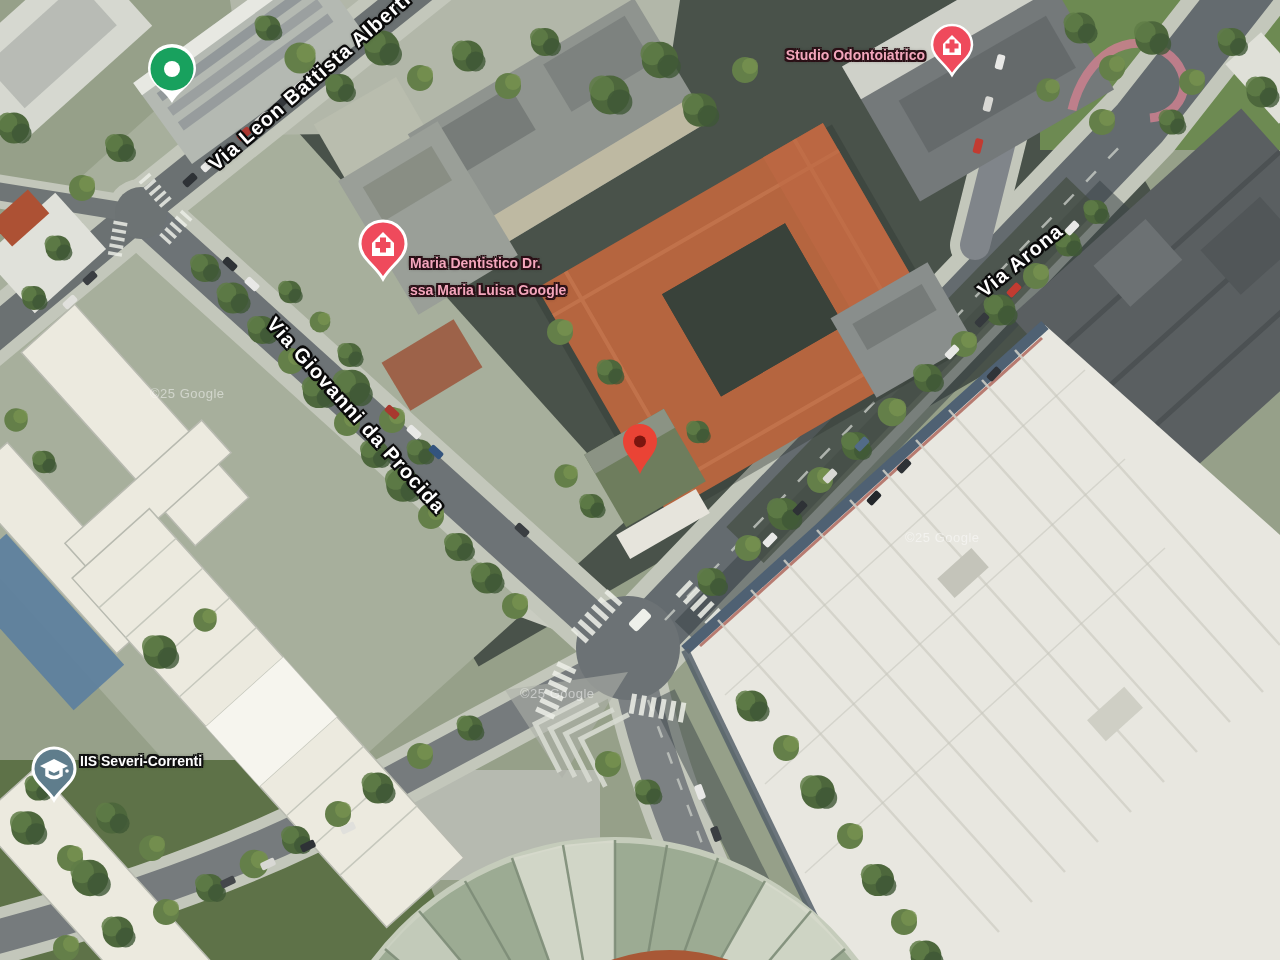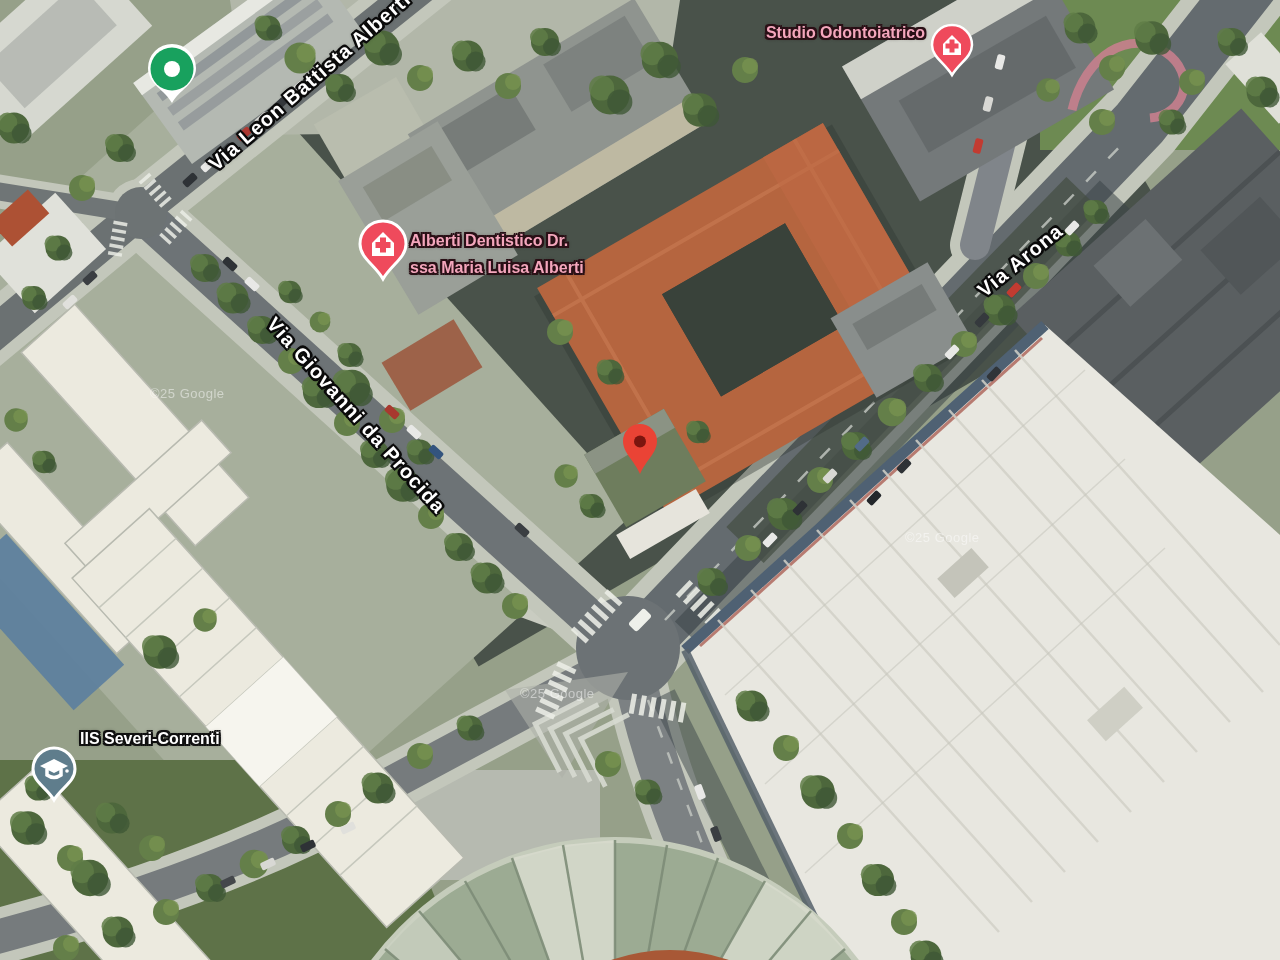--- a/index.html
+++ b/index.html
@@ -7,21 +7,21 @@
     font-family:"Liberation Sans",sans-serif;background:#96a089;}
   #satellite{position:absolute;left:0;top:0;}
   
   .street-label{position:absolute;color:#fff;font-weight:bold;white-space:nowrap;
     text-shadow:-2px -2px 0 #0a0a0a,2px -2px 0 #0a0a0a,-2px 2px 0 #0a0a0a,2px 2px 0 #0a0a0a,
       0 -2px 0 #0a0a0a,0 2px 0 #0a0a0a,-2px 0 0 #0a0a0a,2px 0 0 #0a0a0a,0 0 4px #000;
     letter-spacing:1.2px;pointer-events:none;}
   #label-alberti{left:150px;top:70px;width:320px;font-size:20px;transform:rotate(-41deg);text-align:center;}
   #label-procida{left:186px;top:404px;width:340px;font-size:20px;transform:rotate(48deg);text-align:center;}
   #label-arona{left:938px;top:249px;width:165px;font-size:20px;transform:rotate(-39deg);text-align:center;}
-  .poi-label{position:absolute;font-weight:bold;font-size:16px;line-height:27px;white-space:nowrap;cursor:pointer;}
+  .poi-label{position:absolute;font-weight:bold;font-size:14px;line-height:27px;white-space:nowrap;cursor:pointer;margin-top:23px;}
   .poi-health{color:#f4a6bc;
     text-shadow:-2px -2px 0 #2a1016,2px -2px 0 #2a1016,-2px 2px 0 #2a1016,2px 2px 0 #2a1016,
       0 -2px 0 #2a1016,0 2px 0 #2a1016,-2px 0 0 #2a1016,2px 0 0 #2a1016,0 0 4px #1a0a0e;}
   .poi-school{color:#fff;
     text-shadow:-2px -2px 0 #101010,2px -2px 0 #101010,-2px 2px 0 #101010,2px 2px 0 #101010,
       0 -2px 0 #101010,0 2px 0 #101010,-2px 0 0 #101010,2px 0 0 #101010,0 0 4px #000;}
   #poi-odontoiatrico{left:545px;top:19px;width:380px;text-align:right;}
   #poi-dentistico{left:410px;top:227px;text-align:left;}
   #poi-school{left:80px;top:725px;}
   .pin{position:absolute;cursor:pointer;}
@@ -407,22 +407,22 @@
   </svg>
 
   <div class="street-label" id="label-alberti">Via Leon Battista Alberti</div>
   <div class="street-label" id="label-procida">Via Giovanni da Procida</div>
   <div class="street-label" id="label-arona">Via Arona</div>
 
   <div class="poi-label poi-health" id="poi-odontoiatrico">
     <div>Studio Odontoiatrico</div>
   </div>
   <div class="poi-label poi-health" id="poi-dentistico">
-    <div>Alberti Dentistico Dr.</div>
-    <div>ssa Maria Luisa Alberti</div>
+    <div>Maria Dentistico Dr.</div>
+    <div>ssa Maria Luisa Google</div>
   </div>
   <div class="poi-label poi-school" id="poi-school">IIS Severi-Correnti</div>
 
   <div class="pin" style="left:929px;top:22px;">
     <svg width="46" height="56" viewBox="0 0 46 56">
       <path d="M23,53 C16,41 3,35 3,23 A20,20 0 1 1 43,23 C43,35 30,41 23,53 Z" fill="#ef4a5c" stroke="#ffffff" stroke-width="2.5"></path>
       <path d="M14,22 L23,13 L32,22 L32,33 L14,33 Z" fill="#ffffff"></path>
       <rect x="20.5" y="17.5" width="5" height="13" fill="#ef4a5c"></rect>
       <rect x="16.5" y="21.5" width="13" height="5" fill="#ef4a5c"></rect>
     </svg>

